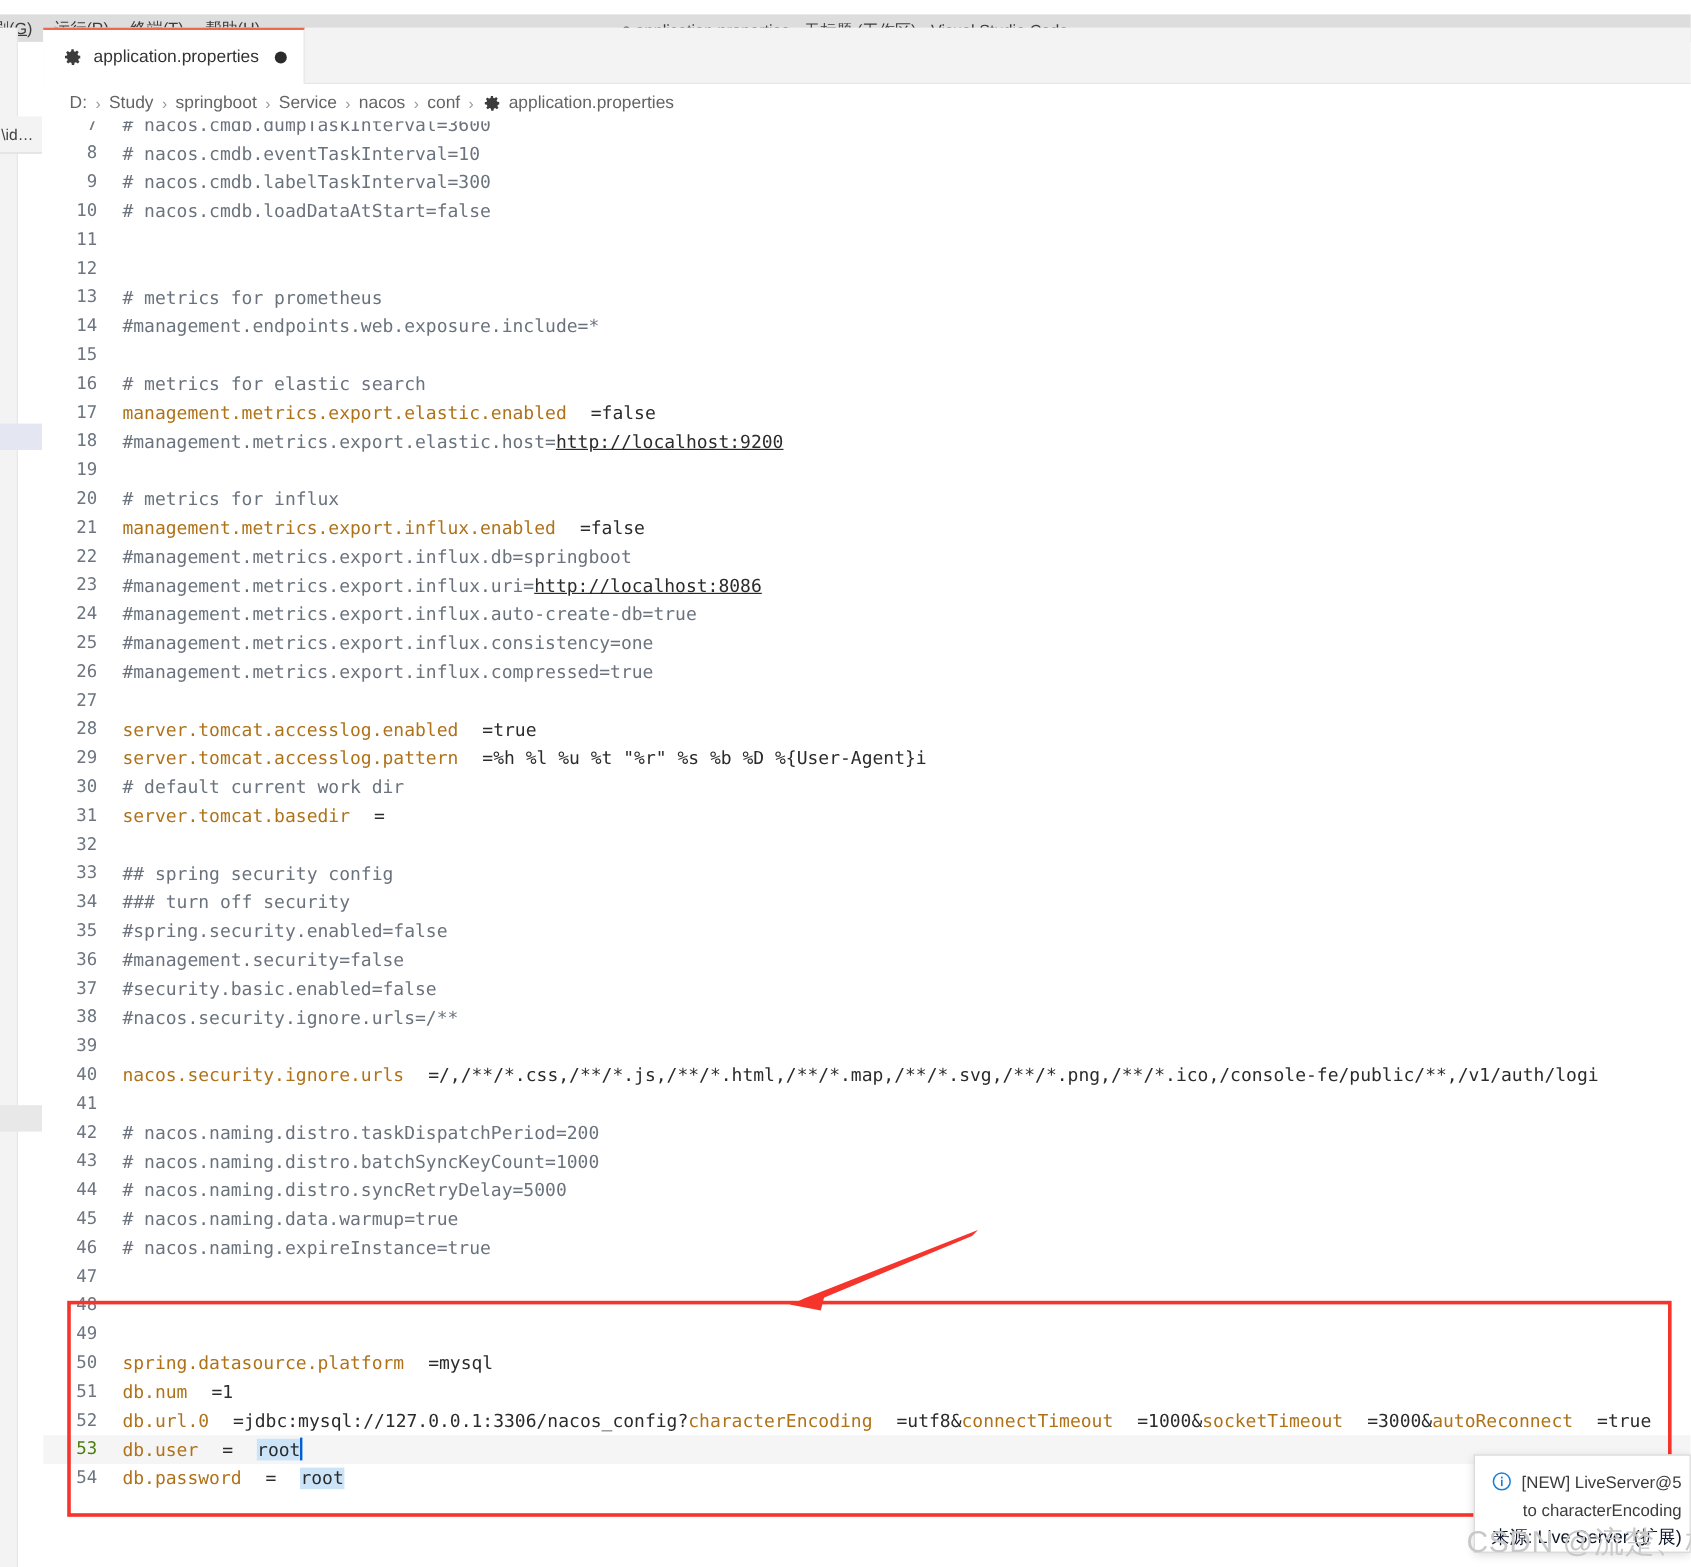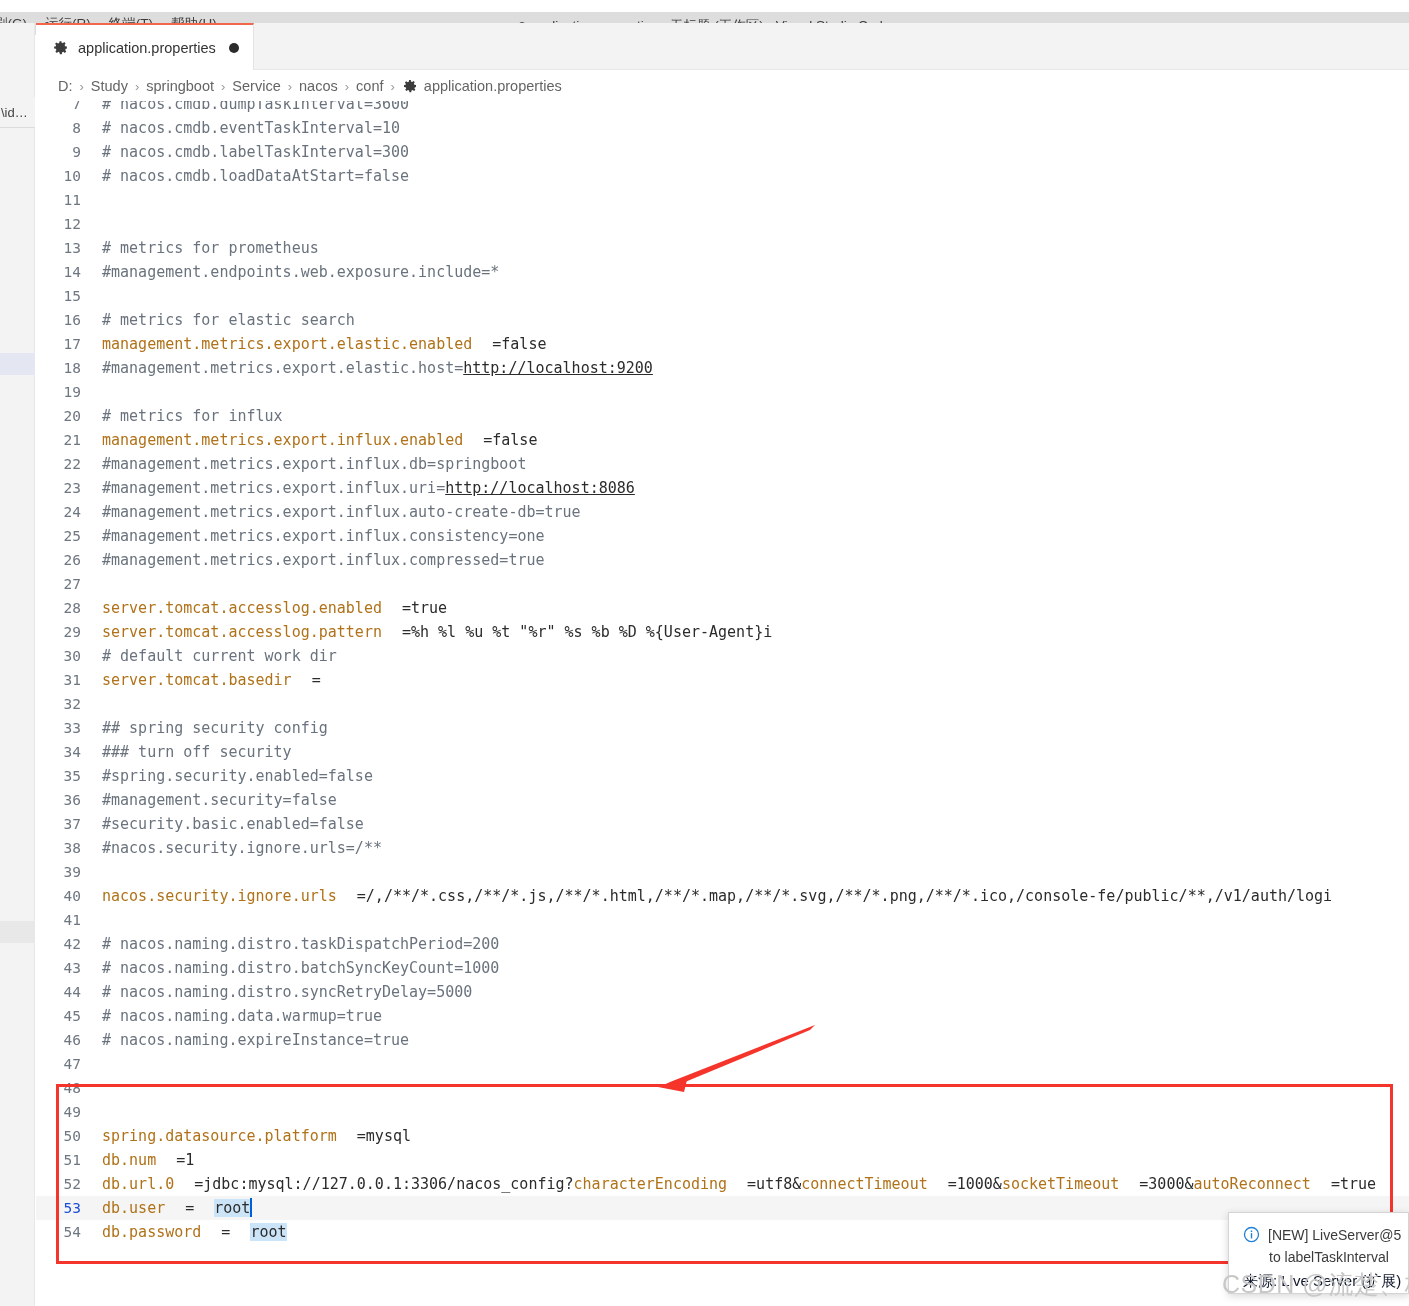--- a/index.html
+++ b/index.html
@@ -58,21 +58,21 @@
     margin-right: 5px;
     vertical-align: middle;
     position: relative;
     top: -1px;
   }
 
   
   .left-strip {
     position: absolute;
     left: 0; top: 23px;
-    width: 35px; height: 1283px;
+    width: 15px; height: 1283px;
     background: #f3f3f3;
     border-right: 1px solid #e7e7e7;
   }
   .left-strip-tab {
     position: absolute;
     left: 0; top: 74px;
     width: 35px; height: 31px;
     background: #f3f3f3;
     border-bottom: 1px solid #dcdcdc;
     font-size: 13px;
@@ -177,21 +177,21 @@
   .ln {
     width: 66px;
     min-width: 66px;
     text-align: right;
     padding-right: 21px;
     color: #6e7681;
     font-size: 14.5px;
     font-family: "DejaVu Sans Mono", monospace;
     user-select: none;
   }
-  .line.cur > .ln { color: #1d4ed8; }
+  .line.cur > .ln { color: #4d7c0f; }
   .lc {
     white-space: pre;
     color: #008000;
   }
   .tok-comment { color: #6a737d; }
   .tok-key     { color: #b07219; }
   .tok-eq      { color: #2b2b2b; margin-left: 20px; }
   .tok-link    { color: #2b2b2b; text-decoration: underline; }
   .sel         { background: #cce4f7; text-align: center; }
   .caret {
@@ -343,19 +343,19 @@
     <div class="notif-row">
       <span class="notif-icon">
         <svg width="17" height="17" viewBox="0 0 16 16" aria-hidden="true">
           <circle cx="8" cy="8" r="6.6" fill="none" stroke="#1f7fd6" stroke-width="1.2"></circle>
           <rect x="7.35" y="6.7" width="1.3" height="5" fill="#1f7fd6"></rect>
           <rect x="7.35" y="4.2" width="1.3" height="1.5" fill="#1f7fd6"></rect>
         </svg>
       </span>
       <span class="notif-text">[NEW] LiveServer@5</span>
     </div>
-    <div class="notif-text2">to labelTaskInterval</div>
+    <div class="notif-text2">to characterEncoding</div>
     <div class="notif-source">来源: Live Server (扩展)</div>
   </div>
 
   <div class="watermark">CSDN @流楚、格念</div>
 
 </div>
 
 </body></html>

